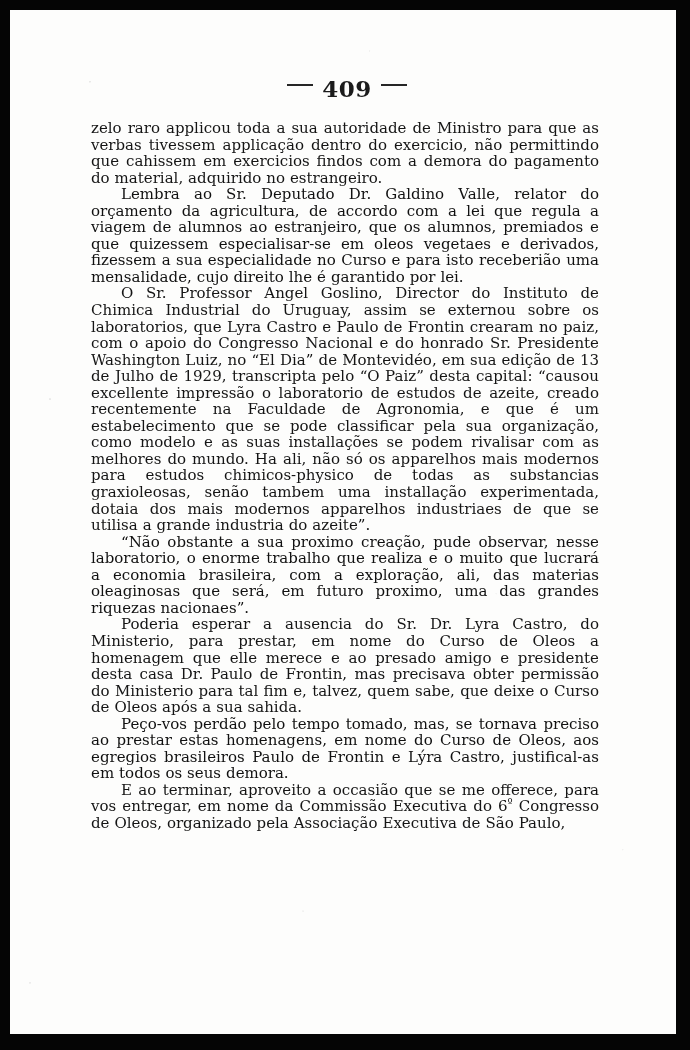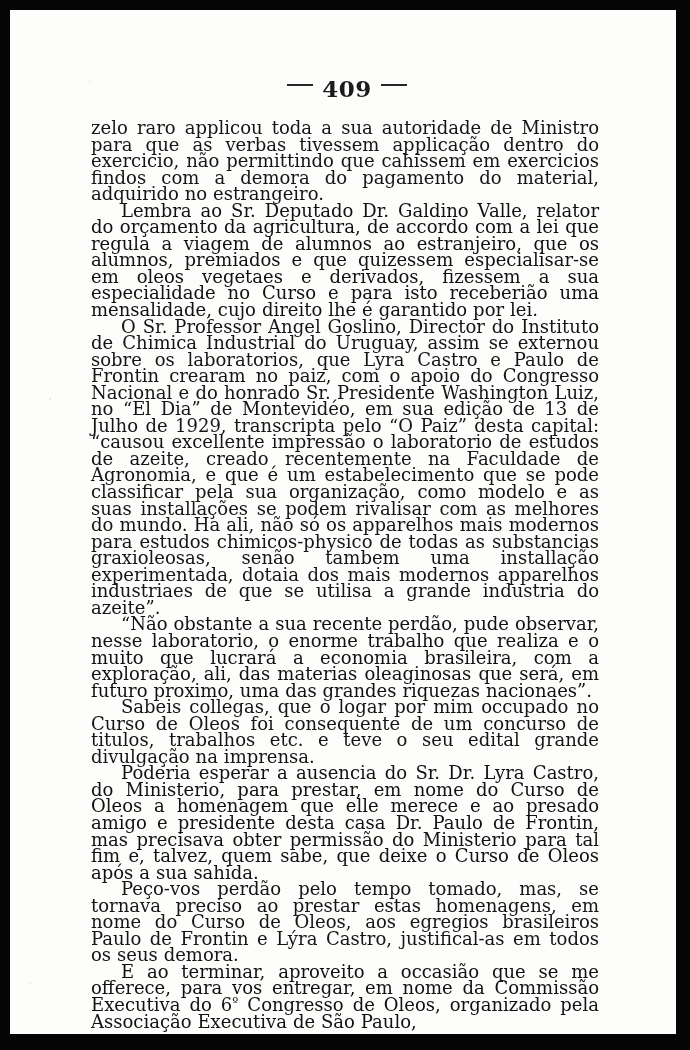--- a/index.html
+++ b/index.html
@@ -82,21 +82,21 @@
     vertical-align: middle;
   }
 
   
   .text-column {
     position: absolute;
     left: 81px;
     top: 110px;
     width: 508px;
     font-family: "DejaVu Serif", "Liberation Serif", serif;
-    font-size: 18px;
+    font-size: 15px;
     line-height: 16.55px;
     color: #141414;
     text-align: justify;
     text-justify: inter-word;
     -webkit-font-smoothing: none;
   }
 
   .para {
     margin: 0;
     text-indent: 30px;
@@ -132,24 +132,23 @@
     </div>
 
     <div class="text-column">
 
       <p class="para no-indent">zelo raro applicou toda a sua autoridade de Ministro para que as verbas tivessem applicação dentro do exercicio, não permittindo que cahissem em exercicios findos com a demora do pagamento do material, adquirido no estrangeiro.</p>
 
       <p class="para">Lembra ao Sr. Deputado Dr. Galdino Valle, relator do orçamento da agricultura, de accordo com a lei que regula a viagem de alumnos ao estranjeiro, que os alumnos, premiados e que quizessem especialisar-se em oleos vegetaes e derivados, fizessem a sua especialidade no Curso e para isto receberião uma mensalidade, cujo direito lhe é garantido por lei.</p>
 
       <p class="para">O Sr. Professor Angel Goslino, Director do Instituto de Chimica Industrial do Uruguay, assim se externou sobre os laboratorios, que Lyra Castro e Paulo de Frontin crearam no paiz, com o apoio do Congresso Nacional e do honrado Sr. Presidente Washington Luiz, no “El Dia” de Montevidéo, em sua edição de 13 de Julho de 1929, transcripta pelo “O Paiz” desta capital: “causou excellente impressão o laboratorio de estudos de azeite, creado recentemente na Faculdade de Agronomia, e que é um estabelecimento que se pode classificar pela sua organização, como modelo e as suas installações se podem rivalisar com as melhores do mundo. Ha ali, não só os apparelhos mais modernos para estudos chimicos-physico de todas as substancias graxioleosas, senão tambem uma installação experimentada, dotaia dos mais modernos apparelhos industriaes de que se utilisa a grande industria do azeite”.</p>
 
-      <p class="para">“Não obstante a sua recente perdão, pude observar, nesse laboratorio, o enorme trabalho que realiza e o muito que lucrará a economia brasileira, com a exploração, ali, das materias oleaginosas que será, em futuro proximo, uma das grandes riquezas nacionaes”.</p>
+      <p class="para">“Não obstante a sua proximo creação, pude observar, nesse laboratorio, o enorme trabalho que realiza e o muito que lucrará a economia brasileira, com a exploração, ali, das materias oleaginosas que será, em futuro proximo, uma das grandes riquezas nacionaes”.</p>
 
 
-      <p class="para">Sabeis collegas, que o logar por mim occupado no Curso de Oleos foi consequente de um concurso de titulos, trabalhos etc. e teve o seu edital grande divulgação na imprensa.</p>
 
 
       <p class="para">Poderia esperar a ausencia do Sr. Dr. Lyra Castro, do Ministerio, para prestar, em nome do Curso de Oleos a homenagem que elle merece e ao presado amigo e presidente desta casa Dr. Paulo de Frontin, mas precisava obter permissão do Ministerio para tal fim e, talvez, quem sabe, que deixe o Curso de Oleos após a sua sahida.</p>
 
       <p class="para">Peço-vos perdão pelo tempo tomado, mas, se tornava preciso ao prestar estas homenagens, em nome do Curso de Oleos, aos egregios brasileiros Paulo de Frontin e Lýra Castro, justifical-as em todos os seus demora.</p>
 
       <p class="para"><span>E ao terminar, aproveito a occasião que se me offerece, para vos entregar, em nome da Commissão Executiva do 6</span><span class="ord">º</span><span> Congresso de Oleos, organizado pela Associação Executiva de São Paulo,</span></p>
 
     </div>
   </div>

